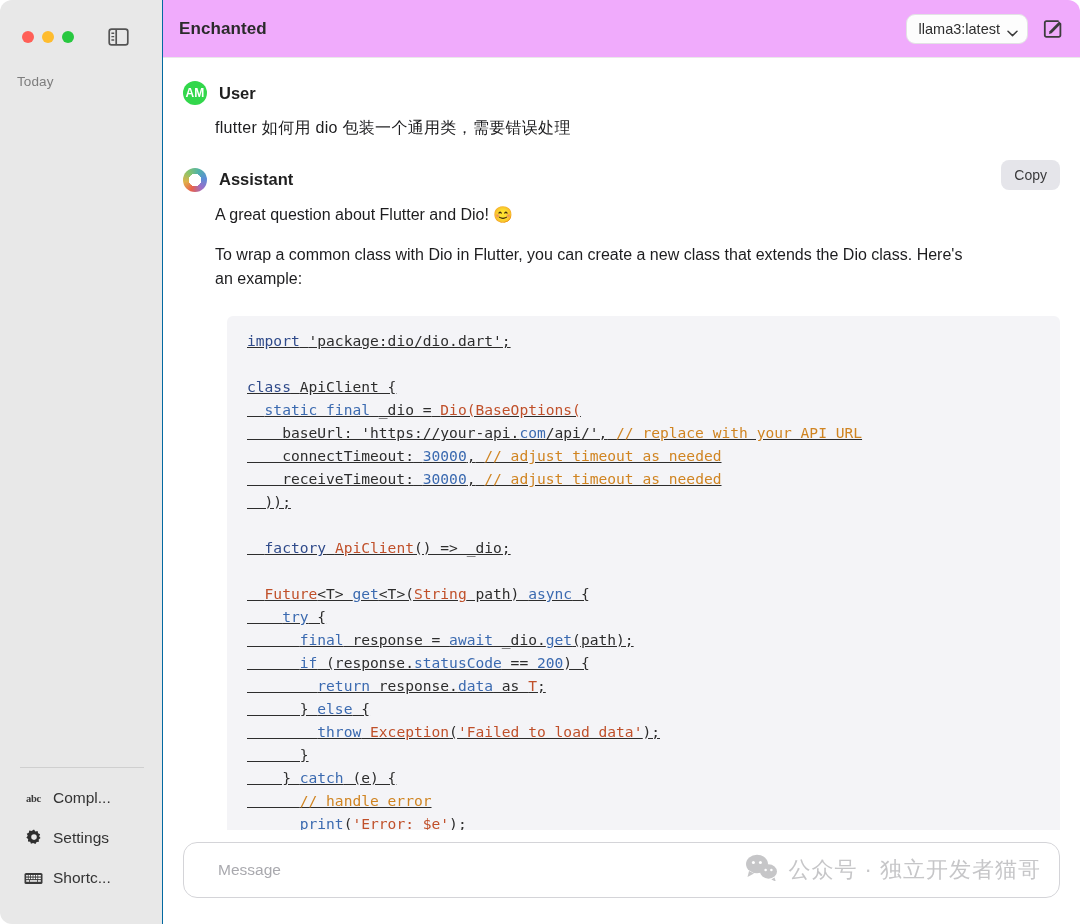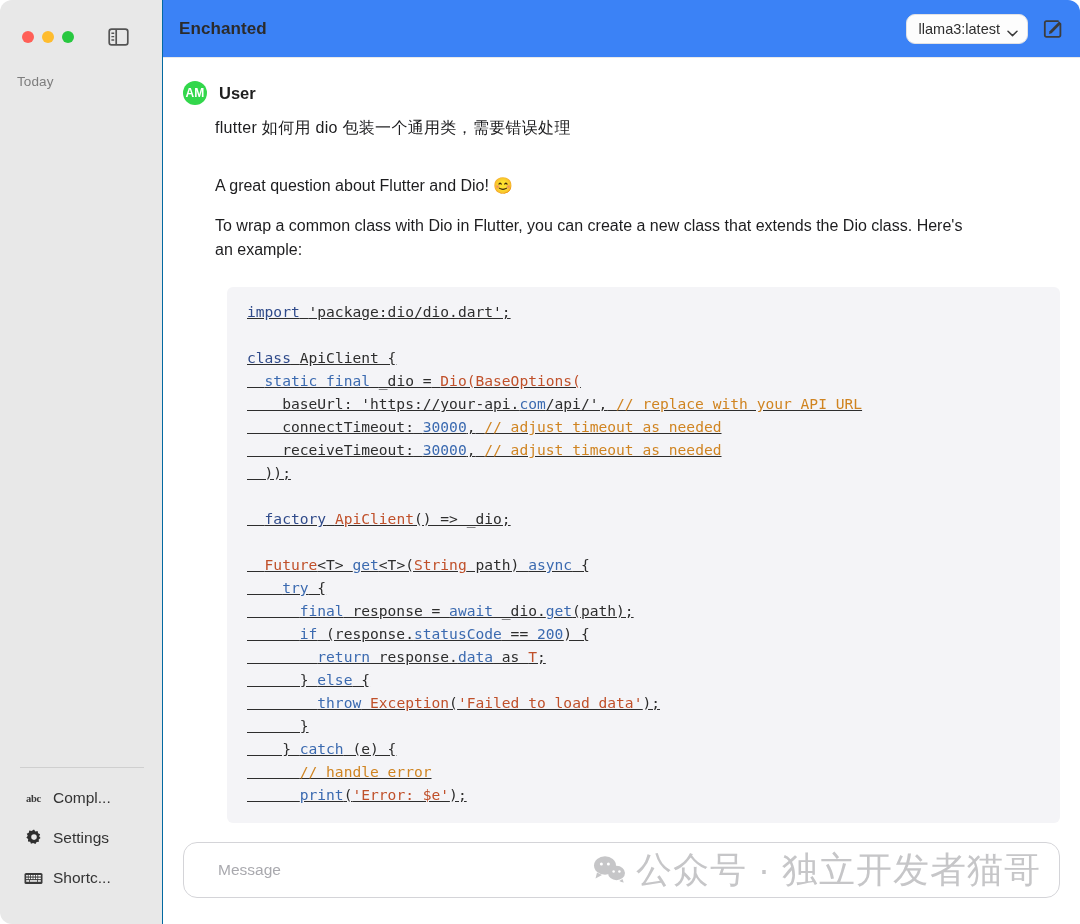--- a/index.html
+++ b/index.html
@@ -88,21 +88,21 @@
     flex: 1 1 auto;
     height: 100%;
     display: flex;
     flex-direction: column;
     background: #ffffff;
     min-width: 0;
   }
   .titlebar {
     height: 58px;
     flex: 0 0 58px;
-    background: #3b82f6;
+    background: #f0abfc;
     border-bottom: 1px solid #e9e9e9;
     display: flex;
     align-items: center;
     padding: 0 14px 0 16px;
     justify-content: flex-end;
   }
   .app-title {
     font-size: 17px;
     font-weight: 600;
     color: #2b2b2b;
@@ -237,21 +237,21 @@
     width: 100%;
     height: 100%;
   }
   .composer-input::placeholder { color: #a9a9ae; }
   .watermark {
     position: absolute;
     right: 18px; top: 50%;
     transform: translateY(-50%);
     display: flex; align-items: center; gap: 9px;
     color: #c6c6c8;
-    font-size: 36px;
+    font-size: 22px;
     pointer-events: none;
     user-select: none;
     white-space: nowrap;
   }
   .watermark .wm-text { letter-spacing: 1px; }
 </style>
 </head>
 <body>
 
 <div class="window">
@@ -352,20 +352,25 @@
         <div class="msg-head">
           <span class="avatar avatar-user">AM</span>
           <span class="role-name">User</span>
         </div>
         <div class="msg-body">
           <div class="para cjk">flutter 如何用 dio 包装一个通用类，需要错误处理</div>
         </div>
       </div>
 
       <div class="msg" style="margin-top:22px;">
+        <div class="msg-head">
+          <span class="avatar avatar-assistant"></span>
+          <span class="role-name">Assistant</span>
+          <button class="copy-btn">Copy</button>
+        </div>
         <div class="msg-body">
           <div class="para">A great question about Flutter and Dio! 😊</div>
           <div class="para">To wrap a common class with Dio in Flutter, you can create a new class that extends the Dio class. Here's an example:</div>
 
           <div class="codeblock"><span class="kw">import</span> <span class="strd">'package:dio/dio.dart';</span>
 
 <span class="kw">class</span> <span class="plain">ApiClient {</span>
 <span class="plain">  </span><span class="kw2">static final</span> <span class="plain">_dio =</span> <span class="typ">Dio(BaseOptions(</span>
 <span class="plain">    baseUrl: 'https://your-api.</span><span class="prop">com</span><span class="plain">/api/',</span> <span class="cmt">// replace with your API URL</span>
 <span class="plain">    connectTimeout:</span> <span class="num">30000</span><span class="plain">,</span> <span class="cmt">// adjust timeout as needed</span>

